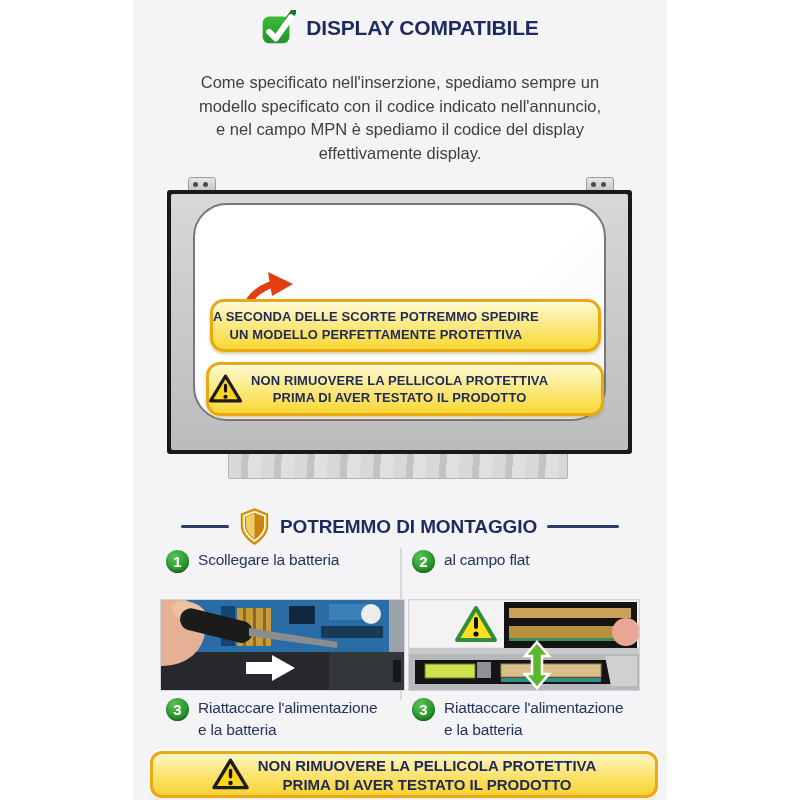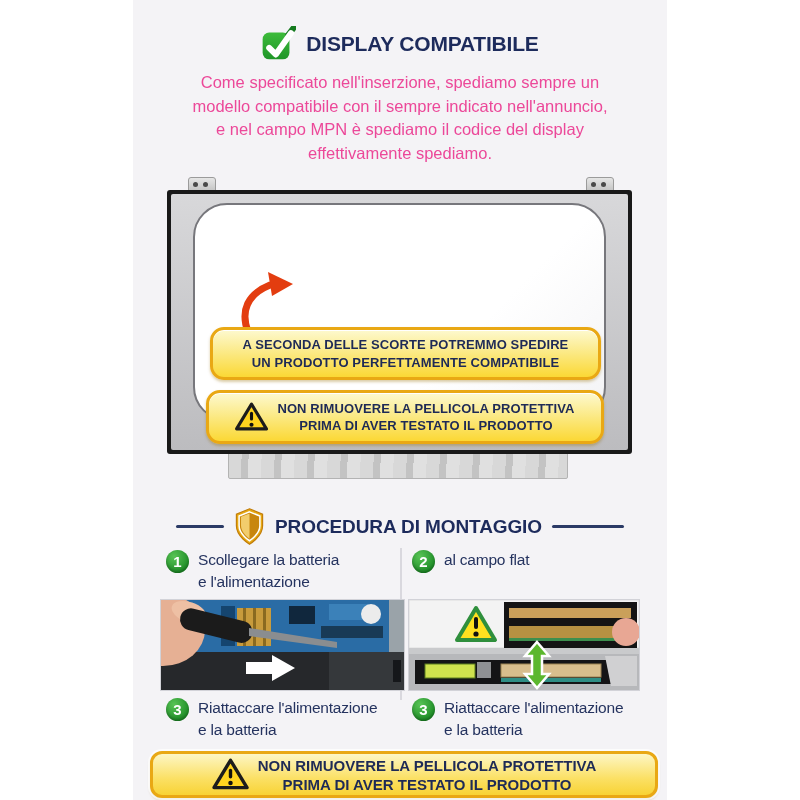--- a/index.html
+++ b/index.html
@@ -1,45 +1,45 @@
 <!DOCTYPE html>
 <html><head>
 <meta charset="utf-8">
 <style>
   html,body{margin:0;padding:0;background:#ffffff;}
   .canvas{position:relative;width:800px;height:800px;background:#ffffff;overflow:hidden;
           font-family:"Liberation Sans",sans-serif;}
   .content-bg{position:absolute;left:133px;top:0;width:534px;height:800px;background:#f4f3f6;}
 
   
-  .hdr{position:absolute;left:133px;top:26px;width:534px;display:flex;align-items:center;justify-content:center;gap:10px;}
+  .hdr{position:absolute;left:133px;top:10px;width:534px;display:flex;align-items:center;justify-content:center;gap:10px;}
   .hdr-title{font-size:21px;font-weight:bold;color:#1d2b5c;letter-spacing:-0.2px;}
 
   
   .intro{position:absolute;left:133px;top:71px;width:534px;text-align:center;
-         font-size:16.5px;line-height:23.5px;color:#ec4899;}
+         font-size:16.5px;line-height:23.5px;color:#404040;}
   .intro span{display:block;white-space:nowrap;}
 
   
   .bracket{position:absolute;width:26px;height:15px;background:linear-gradient(180deg,#e6e6e6,#bfbfbf);
            border:1px solid #9b9b9b;border-radius:3px 3px 0 0;}
   .bracket .hole{position:absolute;top:4px;width:5px;height:5px;border-radius:50%;background:#4a4a4a;}
   .panel{position:absolute;left:167px;top:190px;width:465px;height:264px;background:#191919;border-radius:3px;}
   .panel-frame{position:absolute;left:4px;top:4px;right:4px;bottom:4px;
                background:linear-gradient(180deg,#d8d8da,#bcbcbf);border-radius:2px;}
   .panel-screen{position:absolute;left:22px;top:9px;right:22px;bottom:29px;background:linear-gradient(135deg,#ffffff 65%,#f3f3f5);
                 border:2px solid #77777c;border-radius:34px;}
   .foil{position:absolute;left:228px;top:448px;width:338px;height:29px;border:1px solid #b3b3b3;border-radius:2px;
         background:repeating-linear-gradient(93deg,#d8d8d8 0 13px,#c3c3c3 13px 20px,#e0e0e0 20px 33px);}
 
   
   .ybox{position:absolute;box-sizing:border-box;border:3px solid #e9a814;border-radius:14px;
         background:linear-gradient(180deg,#fdf9cf 0%,#fbe77a 55%,#fbd835 100%);
         box-shadow:0 2px 3px rgba(150,110,0,0.35), inset 0 1px 0 #ffffff;
-        display:flex;align-items:center;justify-content:center;gap:9px;margin-top:28px;}
+        display:flex;align-items:center;justify-content:flex-start;gap:9px;}
   .ybox .ytxt{text-align:center;font-size:13px;line-height:17.5px;font-weight:bold;color:#1e2a56;letter-spacing:0.1px;}
   .ybox .ytxt span{display:block;white-space:nowrap;}
 
   .arrow-red{position:absolute;left:238px;top:272px;}
 
   
   .proc-hdr{position:absolute;left:133px;top:508px;width:534px;display:flex;align-items:center;justify-content:center;gap:10px;}
   .proc-line{height:3px;background:#2b3a66;border-radius:2px;}
   .proc-title{font-size:19px;font-weight:bold;color:#1d2b5c;letter-spacing:-0.1px;}
 
@@ -80,23 +80,23 @@
         </defs>
       <rect x="3" y="12" width="49" height="49" rx="12" fill="url(#gg)"></rect>
       <path d="M50 16 L60 3" stroke="#157a1f" stroke-width="11" stroke-linecap="round" fill="none"></path>
       <path d="M15 40 L27 52 L55 13" stroke="#ffffff" stroke-width="11" stroke-linecap="round" stroke-linejoin="round" fill="none"></path>
     </svg>
     <div class="hdr-title">DISPLAY COMPATIBILE</div>
   </div>
 
   <div class="intro">
     <span>Come specificato nell'inserzione, spediamo sempre un</span>
-    <span>modello compatibile con il sempre indicato nell'annuncio,</span>
+    <span>modello specificato con il codice indicato nell'annuncio,</span>
     <span>e nel campo MPN è spediamo il codice del display</span>
-    <span>effettivamente spediamo.</span>
+    <span>effettivamente display.</span>
   </div>
 
   <div class="bracket" style="left:188px;top:177px;">
     <span class="hole" style="left:4px;"></span>
       <span class="hole" style="left:14px;"></span>
   </div>
   <div class="bracket" style="left:586px;top:177px;">
     <span class="hole" style="left:4px;"></span>
       <span class="hole" style="left:14px;"></span>
   </div>
@@ -108,21 +108,21 @@
   </div>
 
   <svg class="arrow-red" width="56" height="62" viewBox="0 0 56 62">
     <path d="M10 60 C2 38 10 22 32 13" stroke="#e33d10" stroke-width="7" fill="none" stroke-linecap="round"></path>
     <path d="M30 0 L55 12 L34 24 Z" fill="#e33d10"></path>
   </svg>
 
   <div class="ybox" style="left:210px;top:299px;width:391px;height:53px;">
     <div class="ytxt">
       <span>A SECONDA DELLE SCORTE POTREMMO SPEDIRE</span>
-      <span>UN PRODOTTO PERFETTAMENTE COMPATIBILE</span>
+      <span>UN MODELLO PERFETTAMENTE PROTETTIVA</span>
     </div>
   </div>
 
   <div class="ybox" style="left:206px;top:362px;width:398px;height:54px;">
     <svg width="33" height="30" viewBox="0 0 64 58">
       <path d="M32 4 L61 52 H3 Z" fill="#ffd41f" stroke="#1c1c1c" stroke-width="6" stroke-linejoin="round"></path>
       <rect x="29" y="19" width="6" height="17" rx="3" fill="#111"></rect>
       <circle cx="32" cy="44" r="4" fill="#111"></circle>
     </svg>
     <div class="ytxt">
@@ -131,31 +131,30 @@
     </div>
   </div>
 
   <div class="proc-hdr">
     <div class="proc-line" style="width:48px;"></div>
     <svg width="31" height="37" viewBox="0 0 40 48">
       <path d="M20 1 L37 8 V23 C37 37 20 47 20 47 C20 47 3 37 3 23 V8 Z" fill="#e7a912" stroke="#c27d0a" stroke-width="1.5"></path>
       <path d="M20 5 L33.5 10.5 V23 C33.5 34 20 42.5 20 42.5 C20 42.5 6.5 34 6.5 23 V10.5 Z" fill="#c8860e" stroke="#ffffff" stroke-width="2"></path>
       <path d="M20 7 L9 11.5 V23 C9 32 20 40 20 40 Z" fill="#f2cd6d"></path>
     </svg>
-    <div class="proc-title">PROCEDURA DI MONTAGGIO</div>
+    <div class="proc-title">POTREMMO DI MONTAGGIO</div>
     <div class="proc-line" style="width:72px;"></div>
   </div>
 
   <div class="divider"></div>
 
   <div class="step" style="left:166px;top:549px;">
     <div class="badge">1</div>
     <div class="step-txt">
       <span>Scollegare la batteria</span>
-      <span>e l'alimentazione</span>
     </div>
   </div>
 
   <div class="step" style="left:412px;top:549px;">
     <div class="badge">2</div>
     <div class="step-txt">
       <span>al campo flat</span>
     </div>
   </div>
 

